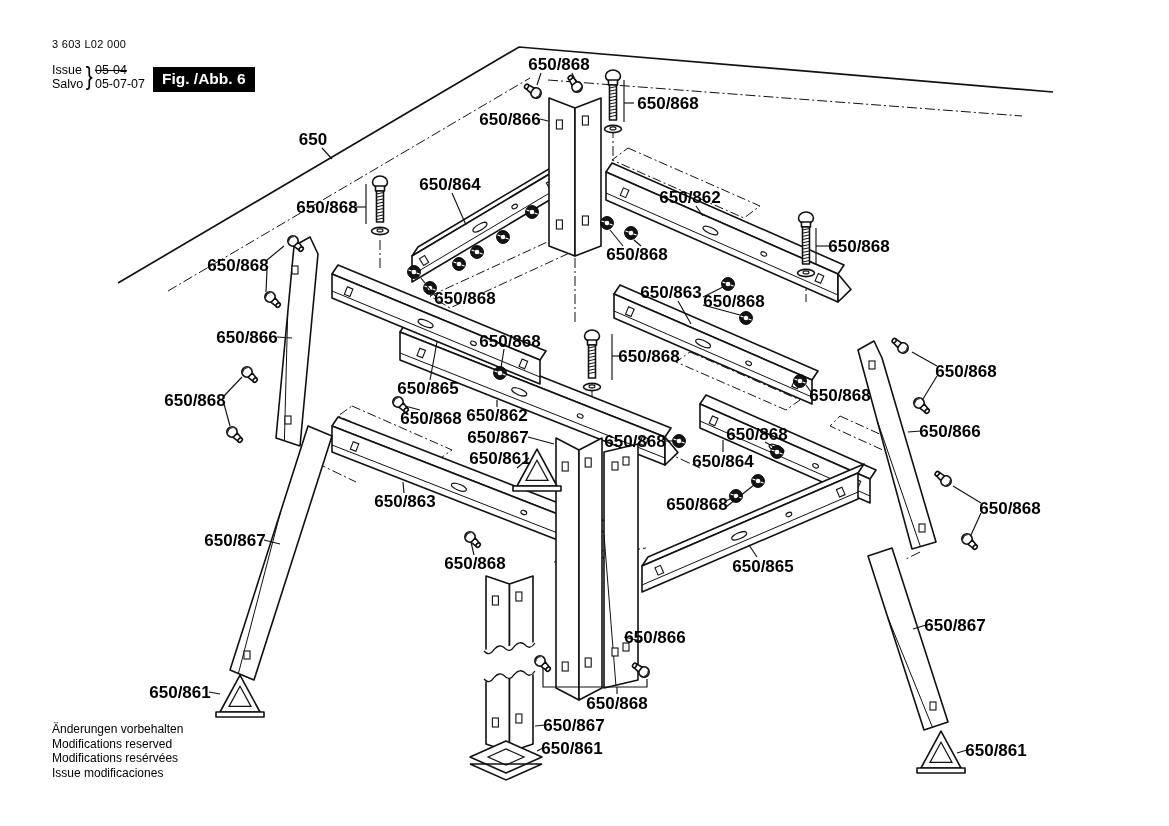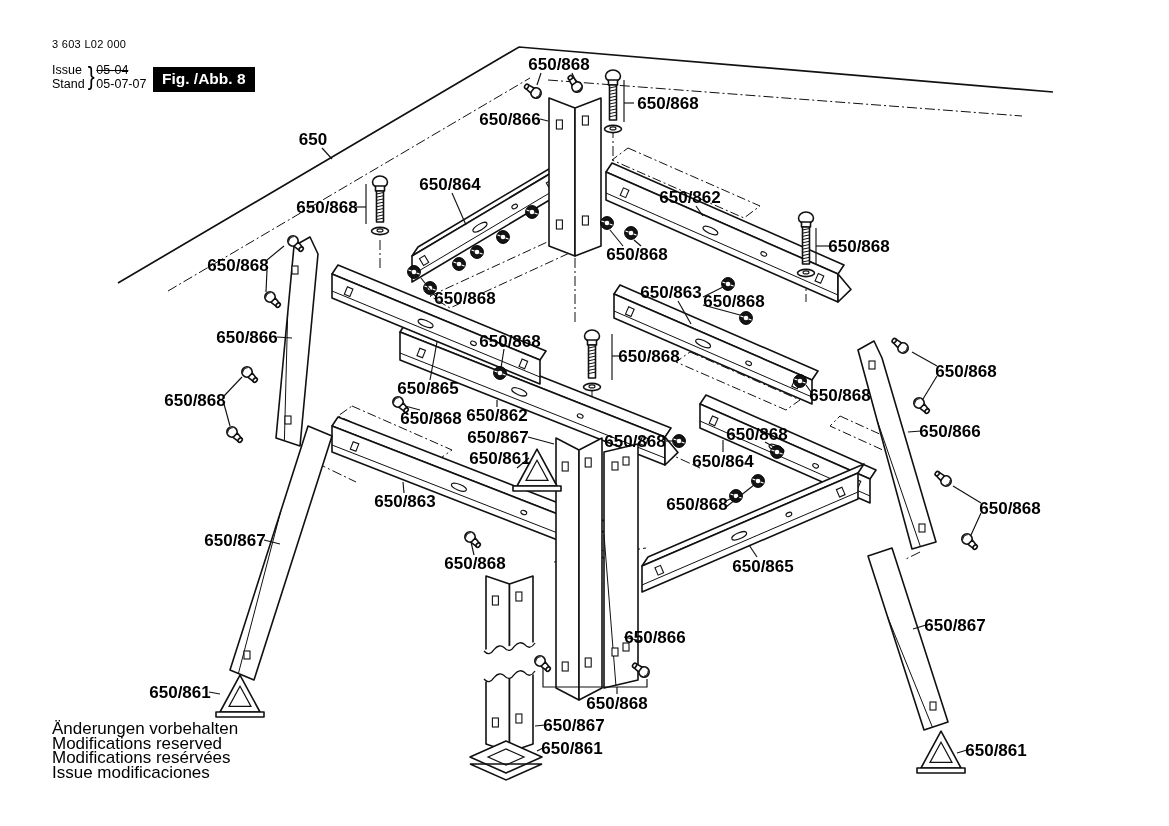--- a/index.html
+++ b/index.html
@@ -18,21 +18,21 @@
   .lbl{font:700 17px "Liberation Sans",sans-serif;fill:#000;}
   
   .ov{position:absolute;}
   .docnum{left:52px;top:38px;font-size:11px;letter-spacing:.3px;}
   .standissue{left:52px;top:61px;display:flex;align-items:center;font-size:12.5px;}
   .si-col1 div{line-height:14px;}
   .si-brace{font-size:26px;font-weight:400;margin:0 1px 0 2px;transform:scaleX(.8);}
   .si-col2 div{line-height:14px;}
   .struck{text-decoration:line-through;}
   .figbadge{left:153px;top:67px;background:#000;color:#fff;font-weight:700;font-size:15.5px;padding:3px 9px 4px 9px;}
-  .footer{left:52px;top:722px;font-size:17px;line-height:14.5px;}
+  .footer{left:52px;top:722px;font-size:12px;line-height:14.5px;}
 </style>
 </head>
 <body>
 
 <div id="stage">
 
   <svg id="diagram" width="1169" height="826" viewBox="0 0 1169 826">
     <defs>
       <pattern id="hatch" width="5" height="5" patternUnits="userSpaceOnUse" patternTransform="rotate(45)">
         <rect width="5" height="5" fill="#fff"></rect>
@@ -569,30 +569,30 @@
         <text x="996" y="750" class="lbl" text-anchor="middle" dy="0.36em">650/861</text>
         <text x="195" y="400" class="lbl" text-anchor="middle" dy="0.36em">650/868</text>
       </g>
   </svg>
 
   <div class="ov docnum">3 603 L02 000</div>
 
   <div class="ov standissue">
     <div class="si-col1">
       <div>Issue</div>
-      <div>Stand</div>
+      <div>Salvo</div>
     </div>
     <div class="si-brace">}</div>
     <div class="si-col2">
       <div class="struck">05-04</div>
       <div>05-07-07</div>
     </div>
   </div>
 
-  <div class="ov figbadge">Fig. /Abb. 8</div>
+  <div class="ov figbadge">Fig. /Abb. 6</div>
 
   <div class="ov footer">
     <div>Änderungen vorbehalten</div>
     <div>Modifications reserved</div>
     <div>Modifications resérvées</div>
     <div>Issue modificaciones</div>
   </div>
 </div>
 
 </body></html>

